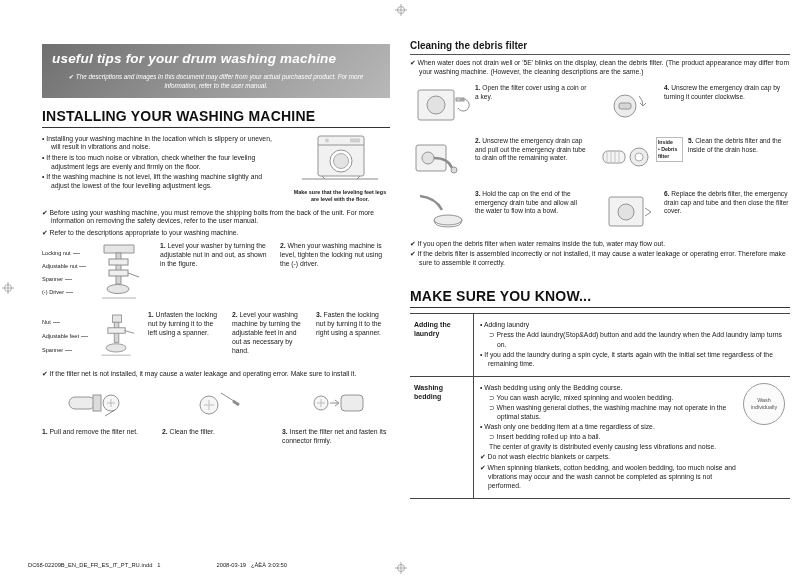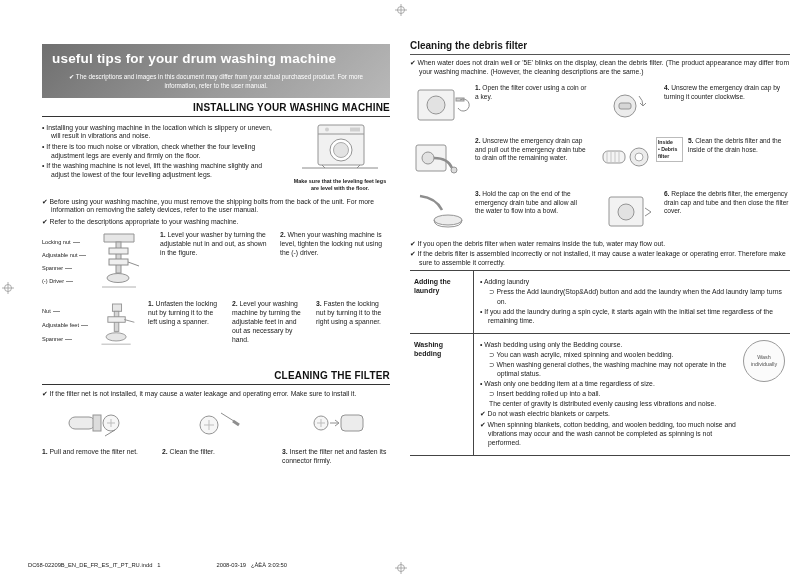--- a/index.html
+++ b/index.html
@@ -16,28 +16,29 @@
   .regmark.bottom { left:395px; top:560px; }
   .regmark.left { left:2px; top:280px; }
 
   .col-left { position:absolute; left:42px; top:44px; width:348px; }
   .col-right { position:absolute; left:410px; top:40px; width:380px; }
 
   
   .banner {
     background:linear-gradient(135deg,#6f6f6f 0%,#9a9a9a 55%,#b8b8b8 100%);
     padding:7px 10px 8px;
-    margin-bottom:4px;
+    margin-bottom:10px;
+    font-style:italic;
   }
   .banner-title { color:#ffffff; font-weight:bold; font-size:13.5px; letter-spacing:.2px; margin-bottom:7px; }
   .banner-note { color:#ffffff; font-size:6.3px; line-height:1.35; text-align:center; padding:0 14px; }
 
   .sec-h {
-    font-size:10px; font-weight:bold; color:#111; letter-spacing:.2px;
-    border-bottom:1.2px solid #333; padding-bottom:3px; margin:20px 0 5px;text-align:right;
+    font-size:14px; font-weight:bold; color:#111; letter-spacing:.2px;
+    border-bottom:1.2px solid #333; padding-bottom:3px; margin:20px 0 5px;
   }
   .sub-h { font-size:10px; font-weight:bold; margin:6px 0 3px; }
   .sub-h.underlined { border-bottom:1px solid #555; padding-bottom:3px; margin:0 0 4px; }
 
   .bullet, .note { font-size:6.8px; line-height:1.32; padding-left:9px; text-indent:-9px; margin:1.5px 0; }
 
   .install-wrap { overflow:hidden; }
   .install-fig { float:right; width:100px; text-align:center; margin:0 0 2px 8px; }
   .fig-caption { font-size:5.4px; font-weight:bold; line-height:1.25; margin-top:2px; }
   .clear { clear:both; }
@@ -183,21 +184,20 @@
     <div class="dstep">
       <span class="n">2.</span>
       <span>Level your washing machine by turning the adjustable feet in and out as necessary by hand.</span>
     </div>
     <div class="dstep">
       <span class="n">3.</span>
       <span>Fasten the locking nut by turning it to the right using a spanner.</span>
     </div>
   </div>
 
-  <div class="sec-h">CLEANING THE FILTER</div>
   <div class="note">✔ If the filter net is not installed, it may cause a water leakage and operating error. Make sure to install it.</div>
 
   <div class="supply-row">
     <div class="supply-col">
       <svg width="66" height="42">
         <rect x="6" y="14" width="26" height="12" rx="6" fill="#ececec" stroke="#949494"></rect>
         <rect x="30" y="12" width="8" height="16" fill="#dcdcdc" stroke="#949494"></rect>
         <circle cx="48" cy="20" r="8" fill="#f6f6f6" stroke="#949494"></circle>
         <path d="M44 20 h8 M48 16 v8" stroke="#bdbdbd"></path>
         <path d="M42 33 l10 -6" stroke="#8e8e8e"></path>
@@ -318,20 +318,21 @@
       <div class="dtext">
         <span class="n">6.</span>
         <span>Replace the debris filter, the emergency drain cap and tube and then close the filter cover.</span>
       </div>
     </div>
   </div>
 
   <div class="note">✔ If you open the debris filter when water remains inside the tub, water may flow out.</div>
   <div class="note">✔ If the debris filter is assembled incorrectly or not installed, it may cause a water leakage or operating error. Therefore make sure to assemble it correctly.</div>
 
+  <div class="sec-h">MAKE SURE YOU KNOW...</div>
 
   <div class="ms-table">
     <div class="ms-row">
       <div class="ms-label">Adding the laundry</div>
       <div class="ms-content">
         <div class="mi">• Adding laundry</div>
         <div class="mi sub">⊃ Press the Add laundry(Stop&amp;Add) button and add the laundry when the Add laundry lamp turns on.</div>
         <div class="mi">• If you add the laundry during a spin cycle, it starts again with the initial set time regardless of the remaining time.</div>
       </div>
     </div>

